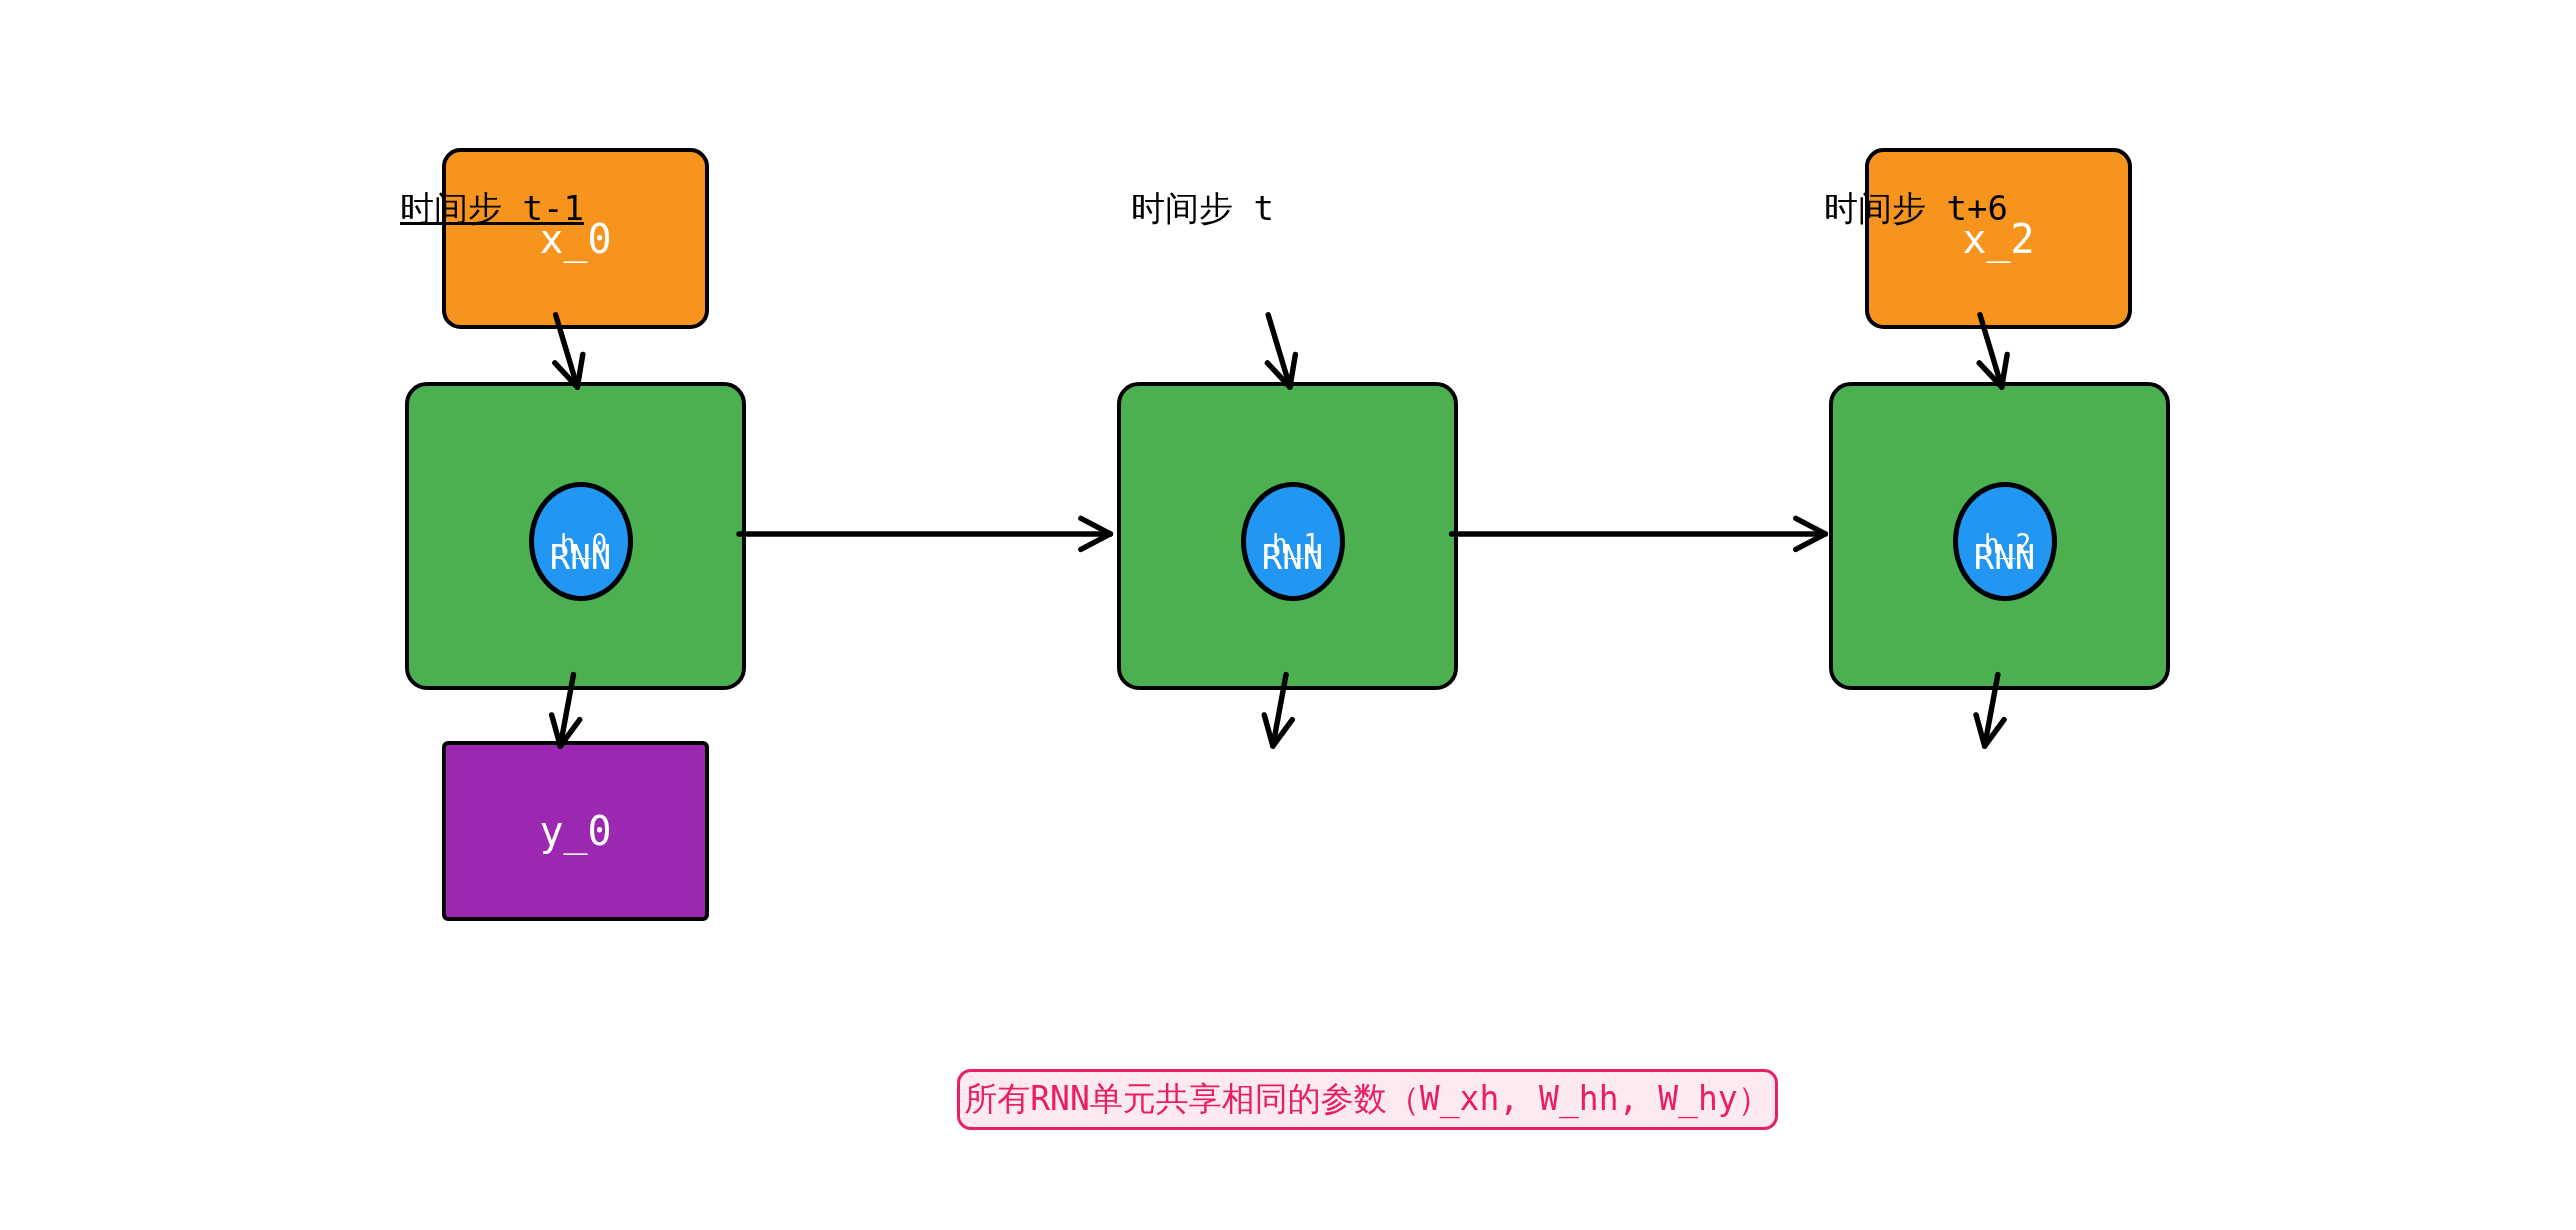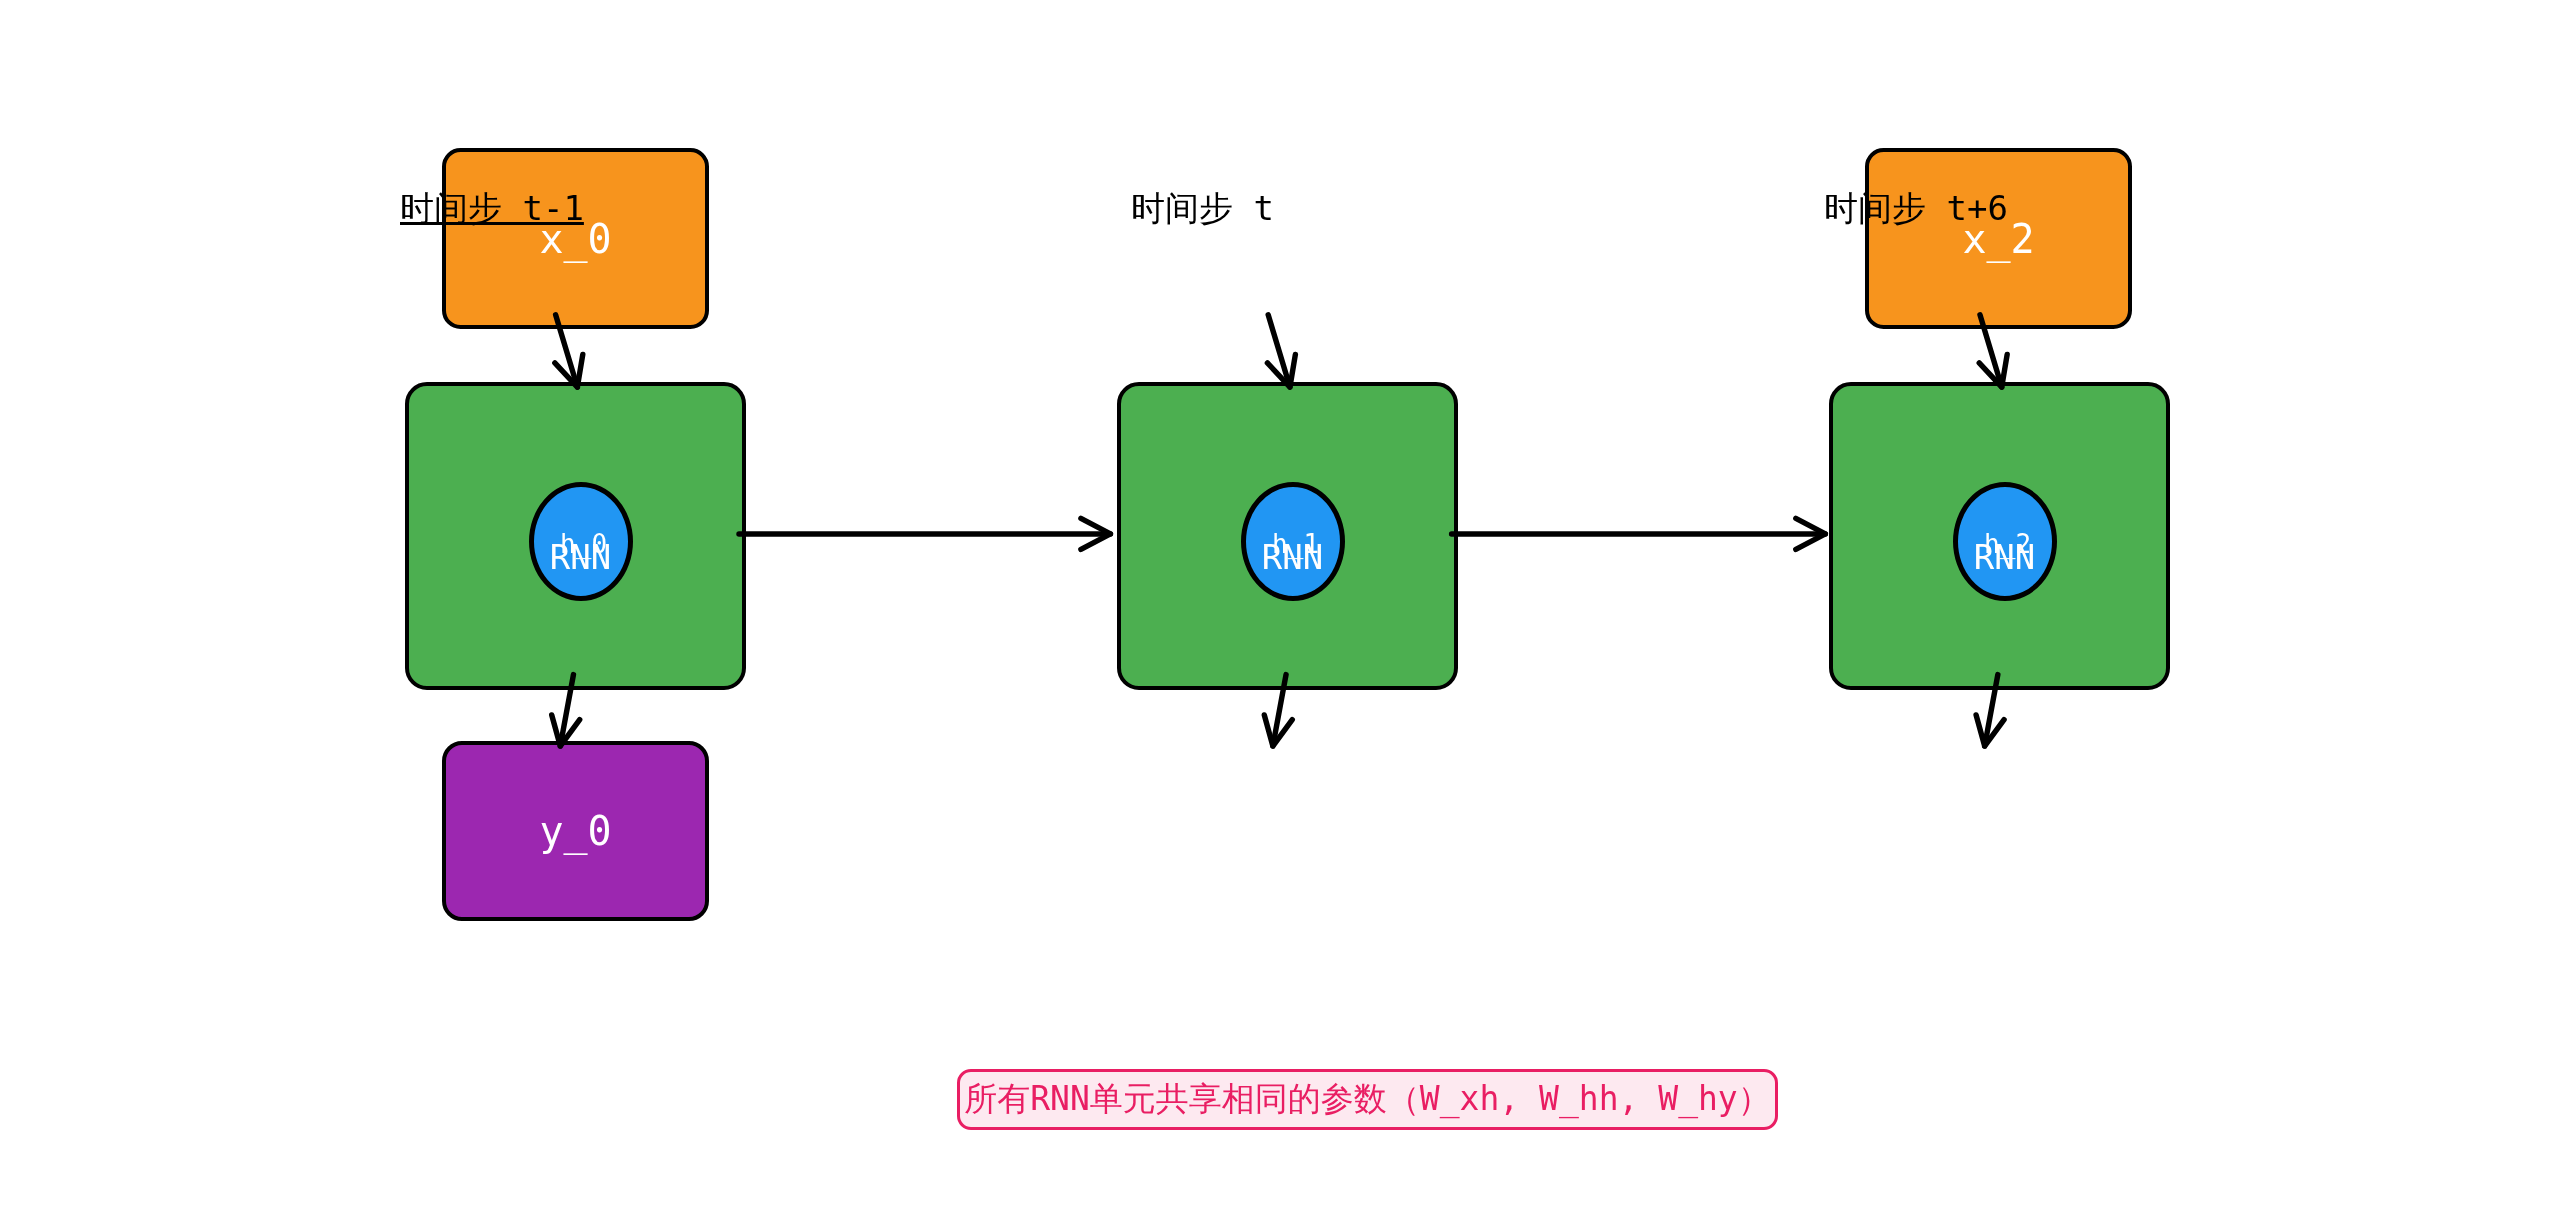--- a/index.html
+++ b/index.html
@@ -18,21 +18,21 @@
   .input-box{
     top:148px;width:267px;height:181px;background:var(--orange);
     border-radius:18.6px;
   }
   .cell-box{
     top:382px;width:341px;height:308px;background:var(--green);
     border-radius:22px;
   }
   .output-box{
     top:741px;width:267px;height:180px;background:var(--purple);
-    border-radius:20px;
+    border-radius:6px;
   }
   .node-label{
     color:#fff;font-size:40px;
     font-family:"DejaVu Sans Mono","DejaVu Sans",monospace;
   }
   .time-label{
     position:absolute;top:189px;font-size:34px;line-height:39px;color:#000;
     white-space:nowrap;z-index:6;
     font-family:"DejaVu Sans Mono","DejaVu Sans",monospace;
   }

